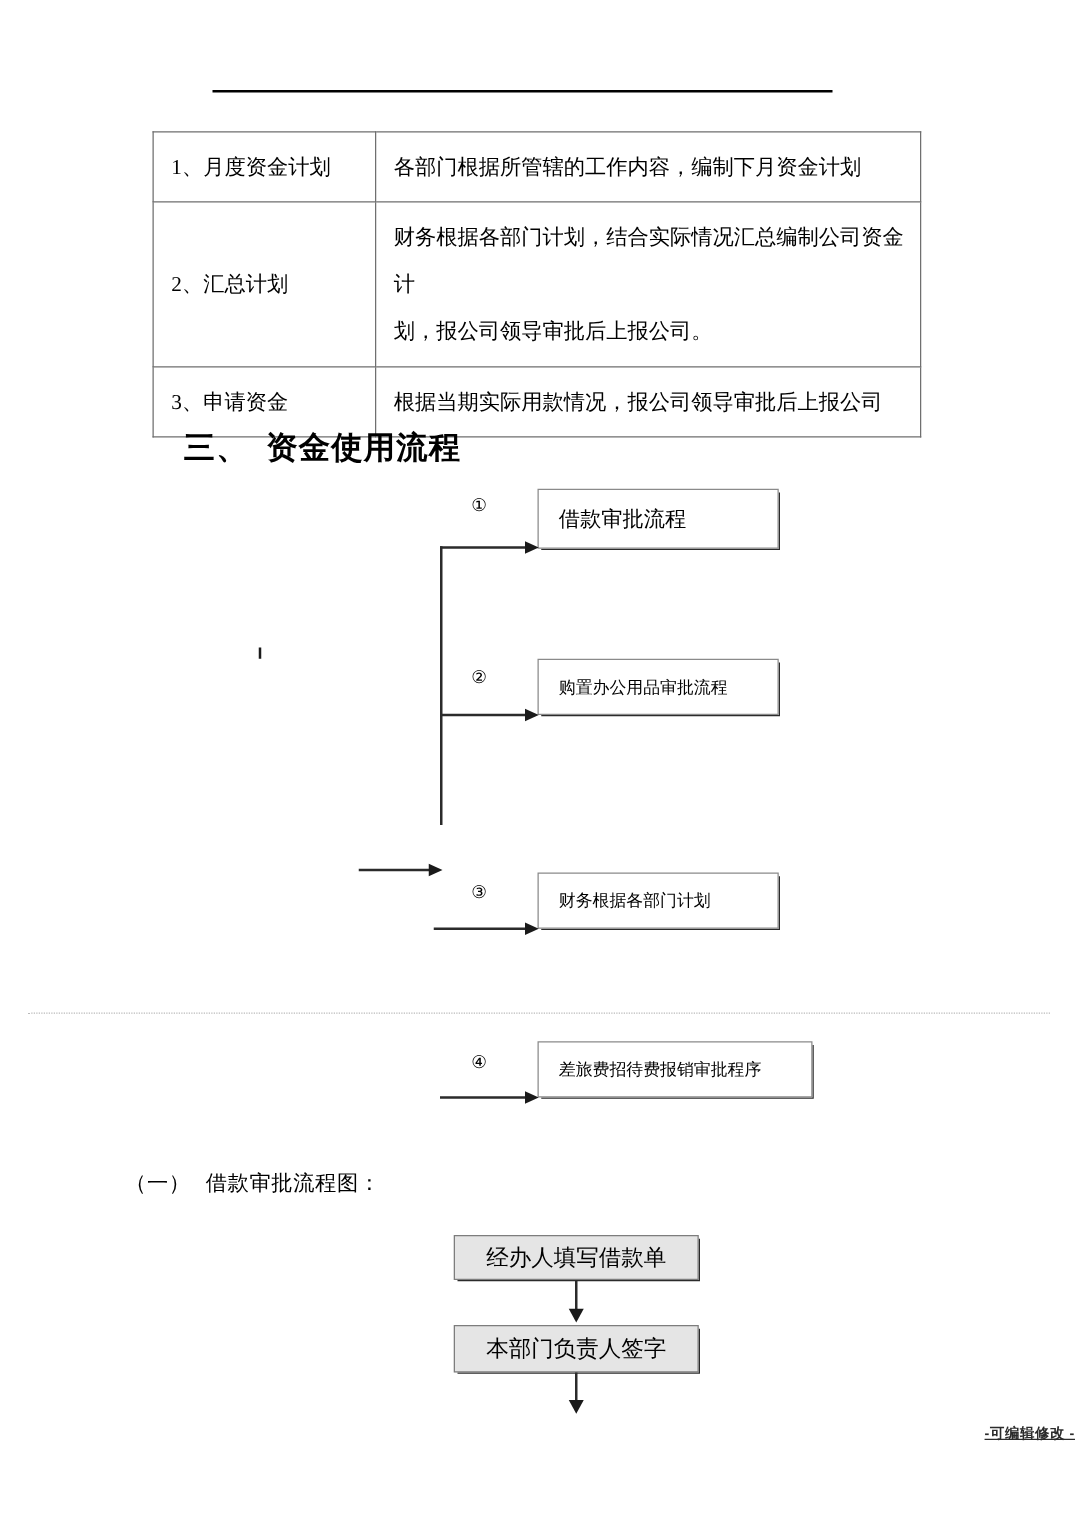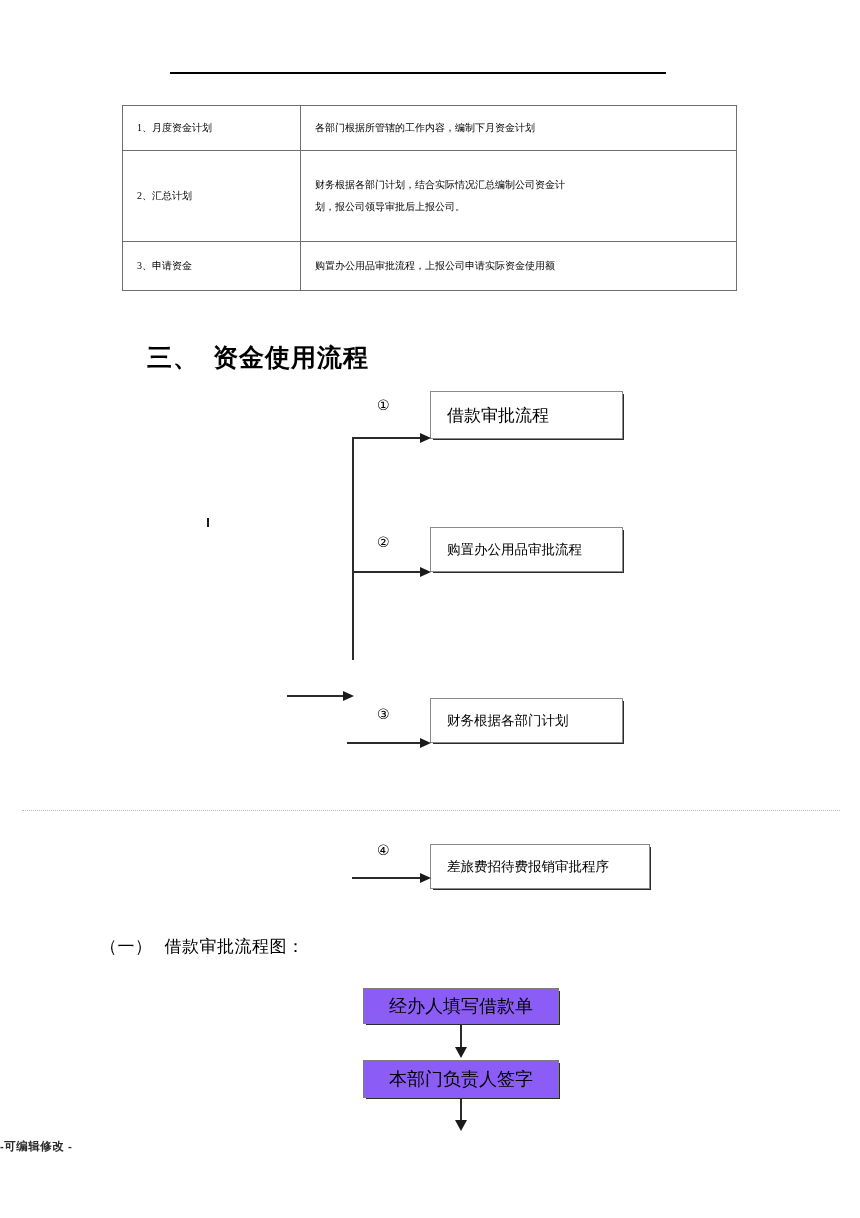--- a/index.html
+++ b/index.html
@@ -31,21 +31,21 @@
   }
 
   
   .plan-table {
     position: absolute;
     left: 122px;
     top: 105px;
     width: 615px;
     border-collapse: collapse;
     table-layout: fixed;
-    font-size: 10px;
+    font-size: 17px;
   }
   .plan-table td {
     border: 1px solid #6f6f6f;
     padding: 9px 13px 9px 14px;
     vertical-align: middle;
     line-height: 2.2;
     font-family: "Liberation Serif", "DejaVu Serif", serif;
   }
   .plan-table td.col-label {
     width: 150px;
@@ -146,41 +146,42 @@
     width: 818px;
     height: 0;
     border-top: 1px dotted #b9b9b9;
   }
 
   
   .lbox {
     position: absolute;
     border: 1px solid #7d7d7d;
     box-shadow: 2px 2px 0 -1px #2b2b2b;
-    background: #8b5cf6;
+    background: #e5e5e5;
     box-sizing: border-box;
     display: flex;
     align-items: center;
     justify-content: center;
     font-size: 18px;
     white-space: nowrap;
   }
 
   
   .footer-note {
     position: absolute;
     left: 0;
     top: 1139px;
     width: 860px;
-    text-align: left;
+    text-align: right;
     font-size: 11.5px;
     font-family: "Liberation Sans", "DejaVu Sans", sans-serif;
     font-weight: bold;
     color: #2b2b2b;
     letter-spacing: 0.5px;
+    text-decoration: underline;
   }
 </style>
 </head>
 <body>
 
 <div id="page">
 
   <div class="top-rule"></div>
 
   <table class="plan-table">
@@ -194,38 +195,38 @@
       <tr class="r2">
         <td class="col-label">2、汇总计划</td>
         <td>
           <span class="cell-line">财务根据各部门计划，结合实际情况汇总编制公司资金计</span>
           <span class="cell-line">划，报公司领导审批后上报公司。</span>
         </td>
       </tr>
       <tr class="r3">
         <td class="col-label">3、申请资金</td>
         <td>
-          <span class="cell-line">购置办公用品审批流程，上报公司申请实际资金使用额</span>
+          <span class="cell-line">根据当期实际用款情况，报公司领导审批后上报公司</span>
         </td>
       </tr>
     </tbody>
   </table>
 
   <div class="heading-main">
     <span class="num">三、</span><span>资金使用流程</span>
   </div>
 
 
   <div class="fbox b2" style="left:430px; top:527px; width:193px; height:45px;">购置办公用品审批流程</div>
 
   <div class="fbox b1" style="left:430px; top:391px; width:193px; height:48px;">借款审批流程</div>
 
   <div class="fbox b3" style="left:430px; top:698px; width:193px; height:45px;">财务根据各部门计划</div>
 
-  <div class="fbox b4" style="left:430px; top:833px; width:220px; height:45px;margin-top:11px;">差旅费招待费报销审批程序</div>
+  <div class="fbox b4" style="left:430px; top:833px; width:220px; height:45px;">差旅费招待费报销审批程序</div>
 
   <div class="circnum" style="left:377px; top:398px;">①</div>
   <div class="circnum" style="left:377px; top:535px;">②</div>
   <div class="circnum" style="left:377px; top:707px;">③</div>
   <div class="circnum" style="left:377px; top:843px;">④</div>
 
   <div class="vline" style="left:352px; top:437px; height:223px;"></div>
 
   <div class="hline" style="left:352px; top:437px; width:70px;"></div>
   <div class="arrowhead-r" style="left:420px; top:433px;"></div>

